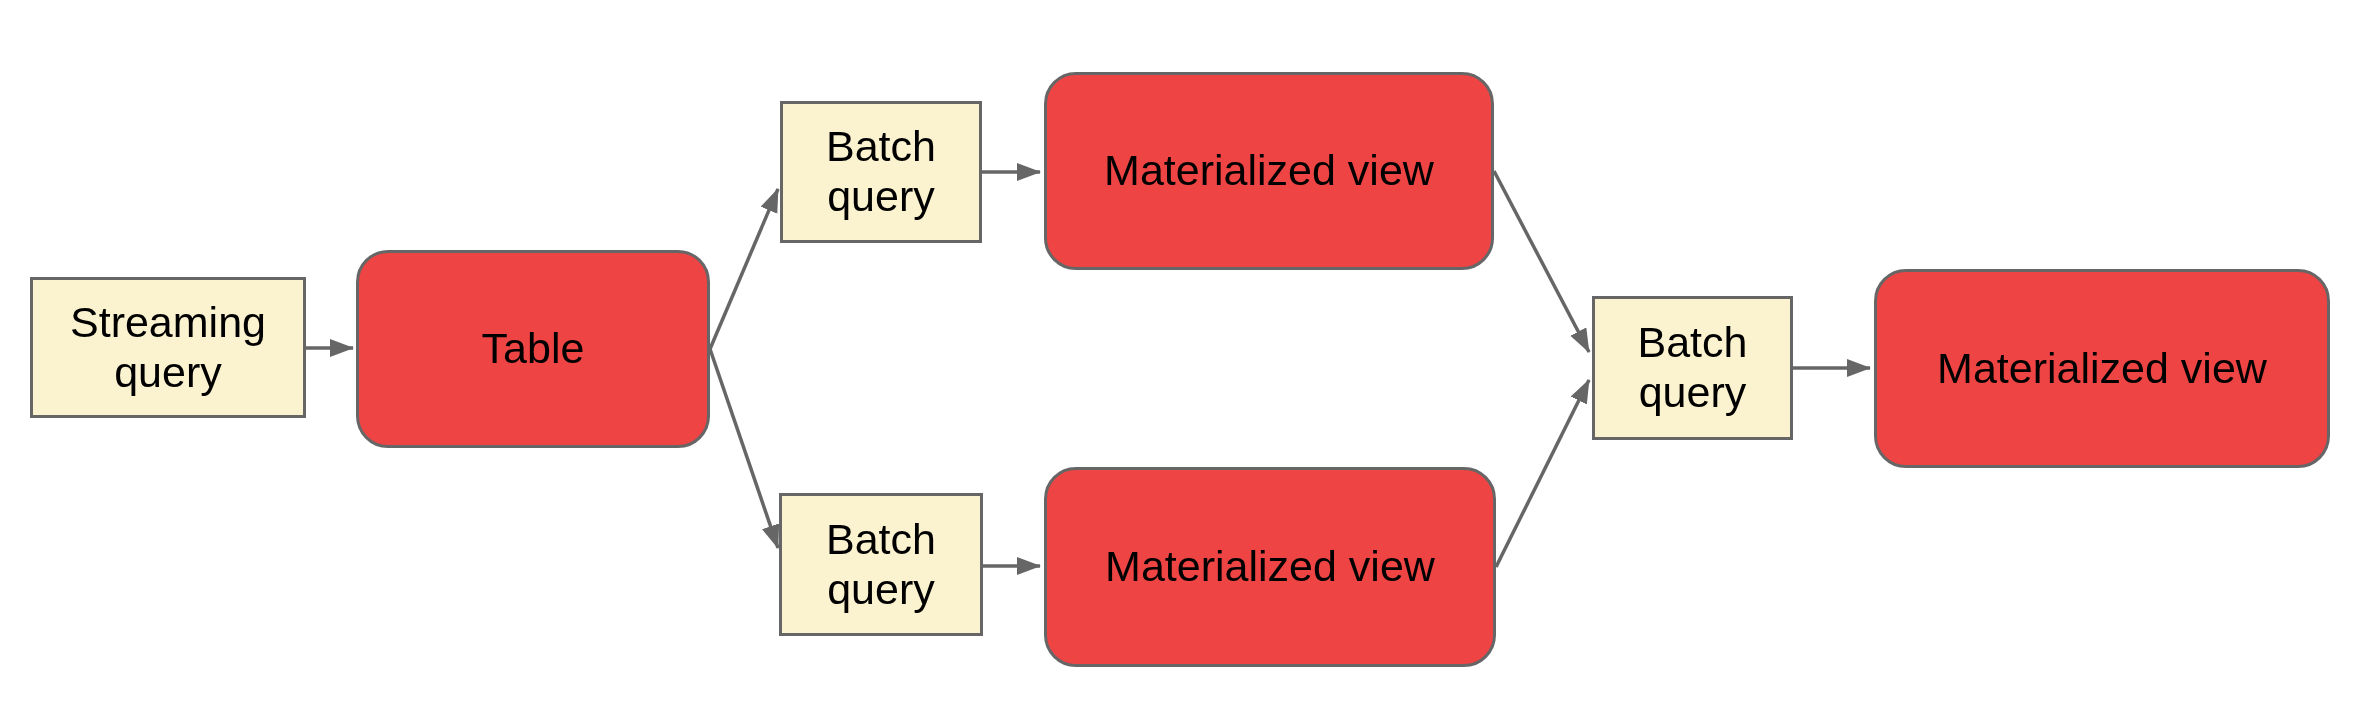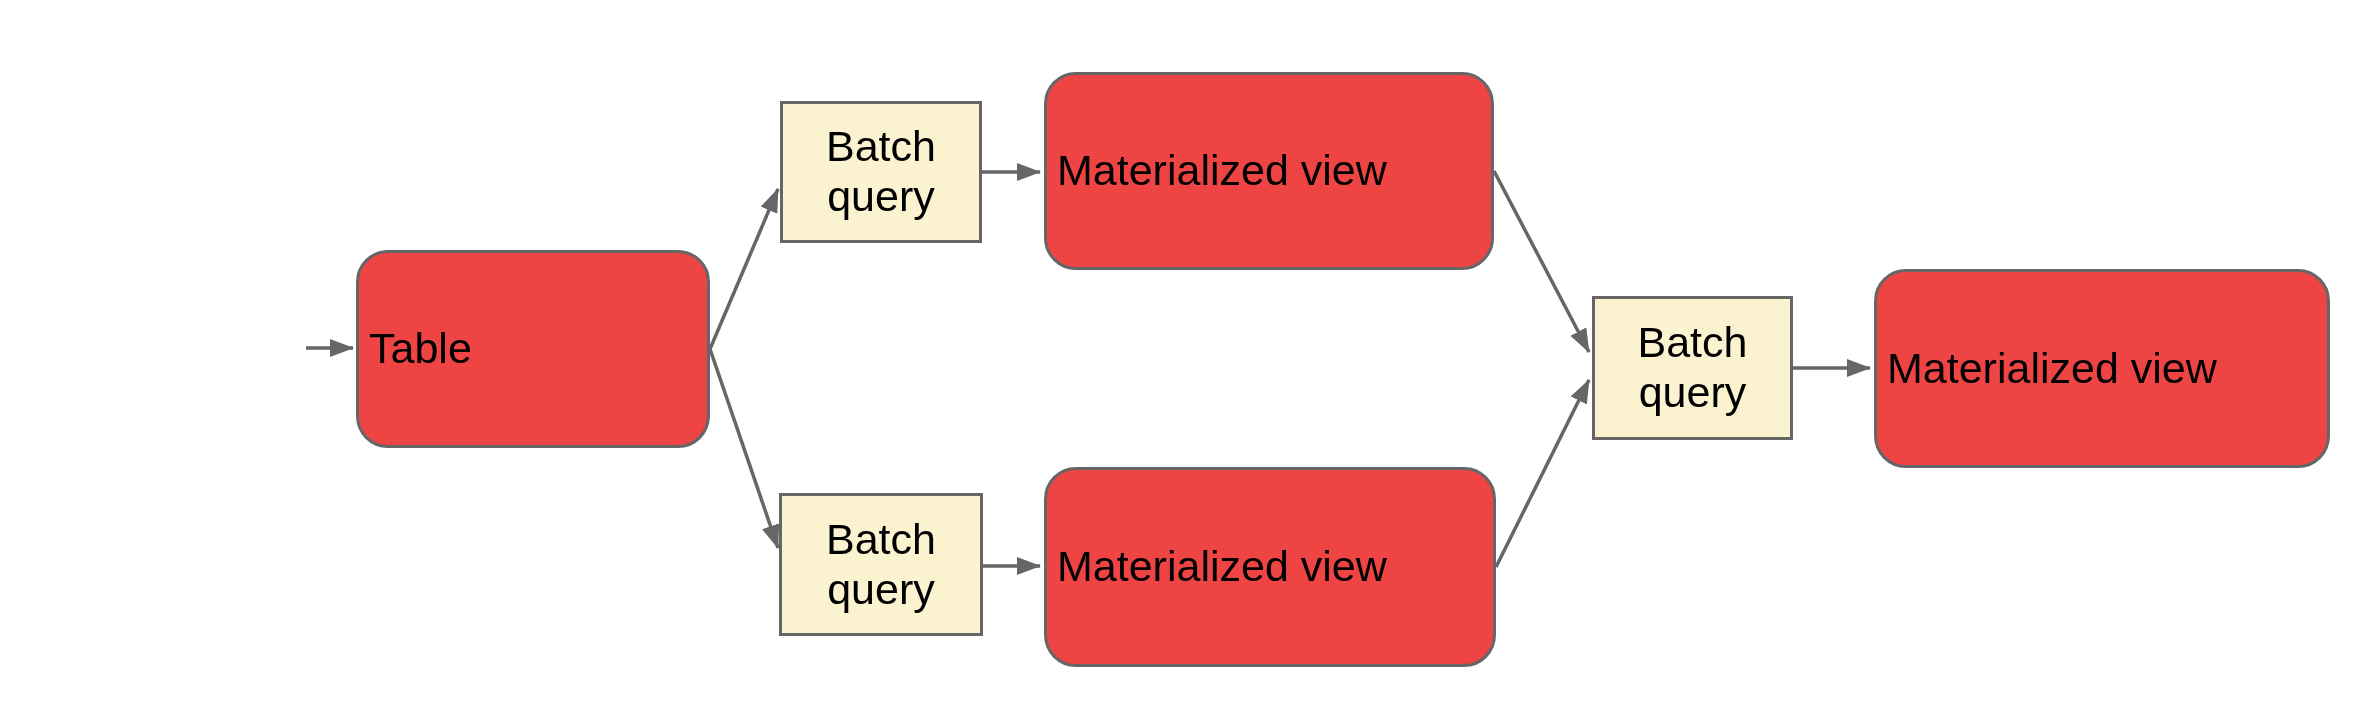--- a/index.html
+++ b/index.html
@@ -20,21 +20,21 @@
     left: 0;
     top: 0;
     width: 2370px;
     height: 720px;
     pointer-events: none;
   }
   .node {
     position: absolute;
     display: flex;
     align-items: center;
-    justify-content: flex-start;
+    justify-content: center;
     text-align: center;
     box-sizing: border-box;
     border: 3px solid #666666;
     color: #000000;
     font-size: 43px;
     line-height: 1.16;
   }
   .node-query {
     background: #fbf2cf;
     border-radius: 0;
@@ -70,20 +70,23 @@
     <line x1="306" y1="348" x2="353" y2="348" stroke="#666666" stroke-width="3.5" marker-end="url(#arrowhead)"></line>
     <line x1="710" y1="349" x2="778" y2="189" stroke="#666666" stroke-width="3.5" marker-end="url(#arrowhead)"></line>
     <line x1="982" y1="172" x2="1040" y2="172" stroke="#666666" stroke-width="3.5" marker-end="url(#arrowhead)"></line>
     <line x1="710" y1="349" x2="778" y2="548" stroke="#666666" stroke-width="3.5" marker-end="url(#arrowhead)"></line>
     <line x1="983" y1="566" x2="1040" y2="566" stroke="#666666" stroke-width="3.5" marker-end="url(#arrowhead)"></line>
     <line x1="1494" y1="171" x2="1589" y2="352" stroke="#666666" stroke-width="3.5" marker-end="url(#arrowhead)"></line>
     <line x1="1496" y1="567" x2="1589" y2="380" stroke="#666666" stroke-width="3.5" marker-end="url(#arrowhead)"></line>
     <line x1="1793" y1="368" x2="1870" y2="368" stroke="#666666" stroke-width="3.5" marker-end="url(#arrowhead)"></line>
   </svg>
 
+  <div id="n-streaming" class="node node-query">
+    <span class="label">Streaming query</span>
+  </div>
 
   <div id="n-table" class="node node-entity">
     <span class="label">Table</span>
   </div>
 
   <div id="n-batch-top" class="node node-query">
     <span class="label">Batch query</span>
   </div>
 
   <div id="n-mv-top" class="node node-entity">

